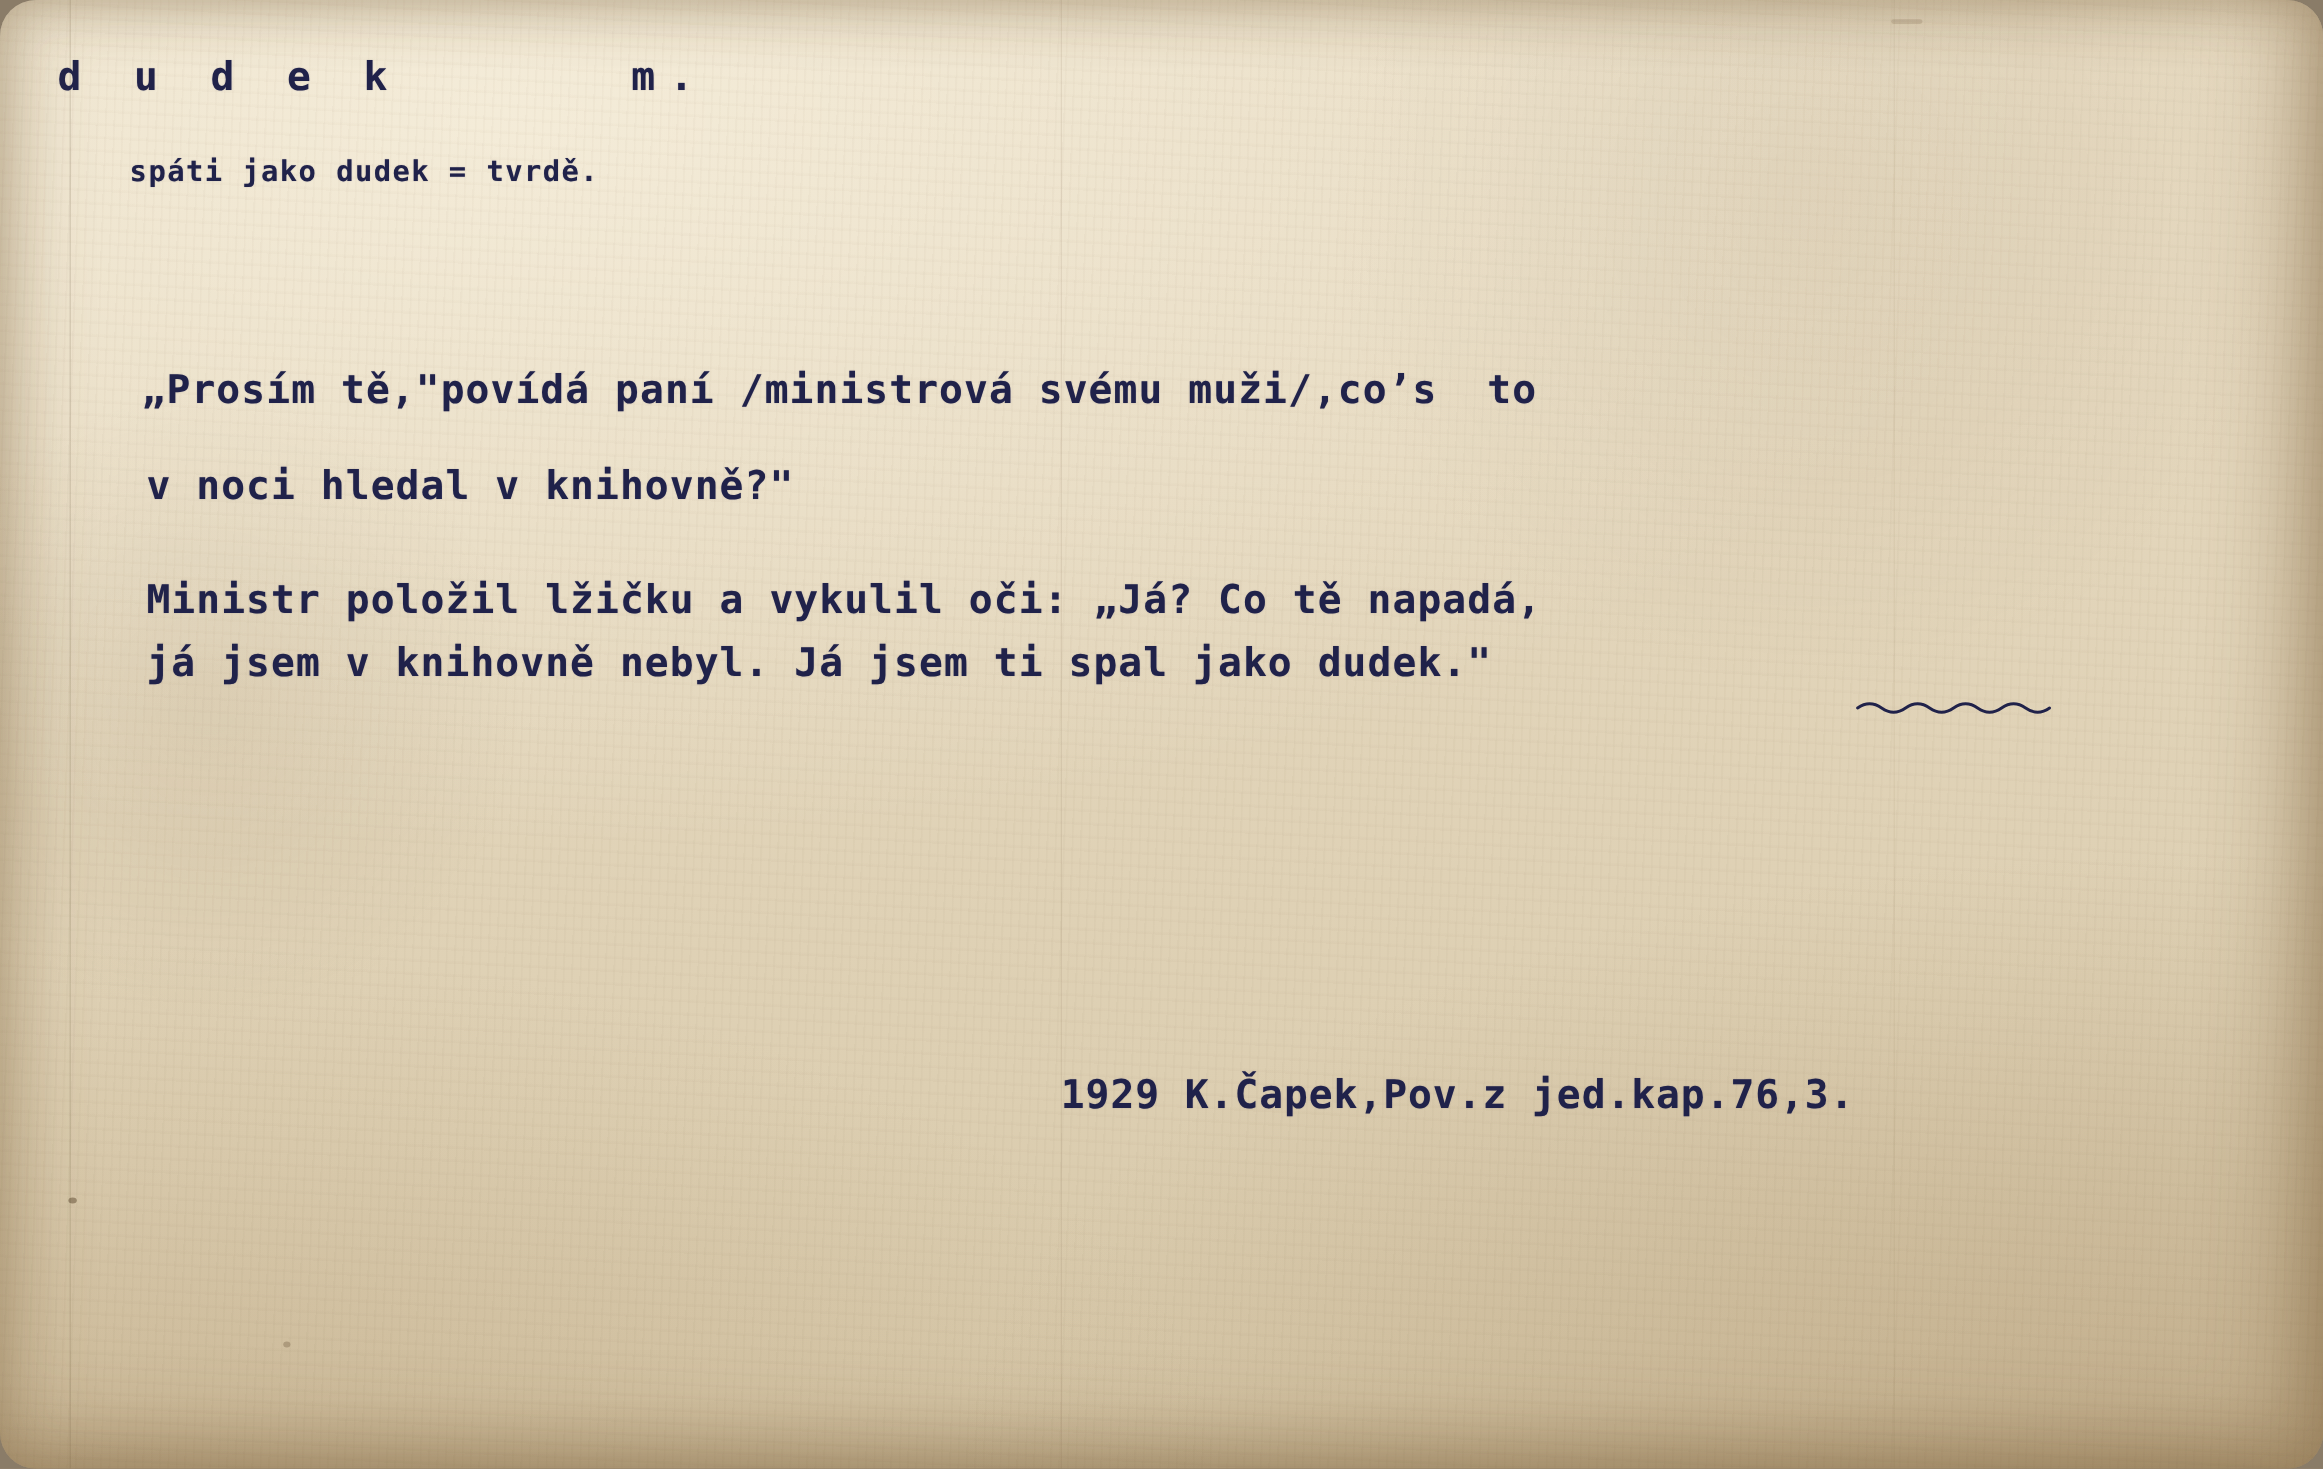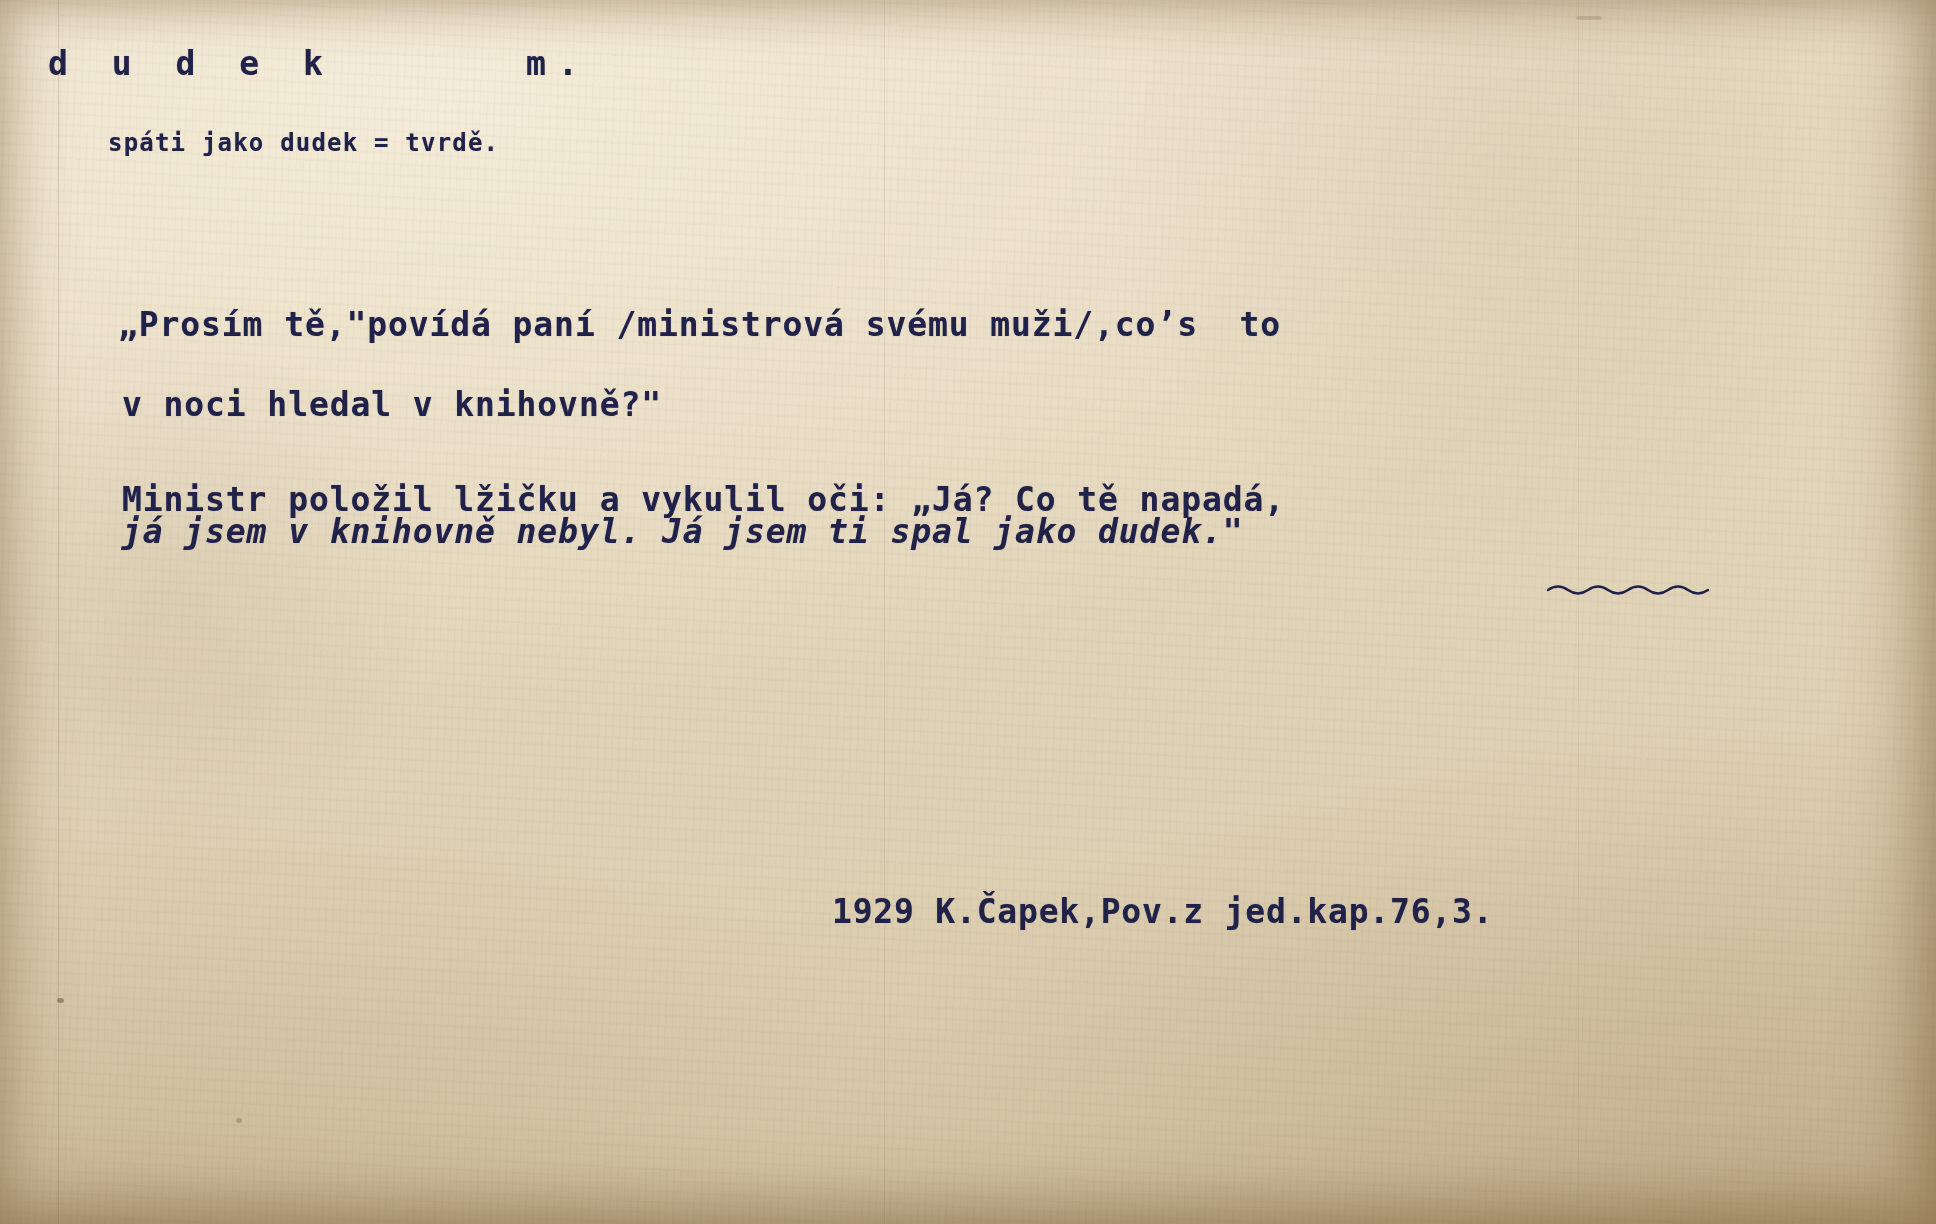--- a/index.html
+++ b/index.html
@@ -13,20 +13,21 @@
     width: 1936px;
     height: 1224px;
     overflow: hidden;
     background:
       radial-gradient(ellipse 120% 90% at 22% 8%, rgba(255,250,235,0.55) 0%, rgba(255,248,230,0.0) 55%),
       radial-gradient(ellipse 90% 70% at 95% 100%, rgba(150,120,80,0.30) 0%, rgba(150,120,80,0.0) 60%),
       radial-gradient(ellipse 80% 60% at 5% 100%, rgba(160,130,90,0.22) 0%, rgba(160,130,90,0.0) 60%),
       linear-gradient(175deg, #e8dcc4 0%, #e4d7bd 35%, #ddcfb2 70%, #d2c2a2 100%);
     font-family: "DejaVu Sans Mono", "Liberation Mono", monospace;
     color: #20224a;
+    border-radius: 30px;
   }
 
   
   #grain {
     position: absolute;
     inset: 0;
     pointer-events: none;
     background-image:
       repeating-linear-gradient(92deg, rgba(120,95,60,0.035) 0px, rgba(120,95,60,0.035) 1px, rgba(0,0,0,0) 2px, rgba(0,0,0,0) 7px),
       repeating-linear-gradient(3deg, rgba(110,85,50,0.028) 0px, rgba(110,85,50,0.028) 1px, rgba(0,0,0,0) 3px, rgba(0,0,0,0) 11px),
@@ -86,24 +87,24 @@
   }
 
   .quote-line {
     left: 122px;
     font-size: 33px;
     letter-spacing: 0.9px;
   }
   #q1 { top: 305px; left: 118px; }
   #q2 { top: 385px; }
   #q3 { top: 468px; margin-top: 12px; }
-  #q4 { top: 512px; font-style: italic; }
+  #q4 { top: 532px; }
 
   #source {
-    left: 832px;
+    left: 884px;
     top: 892px;
     font-size: 33px;
     letter-spacing: 0.8px;
   }
 
   
   #wavy {
     position: absolute;
     left: 1546px;
     top: 582px;

